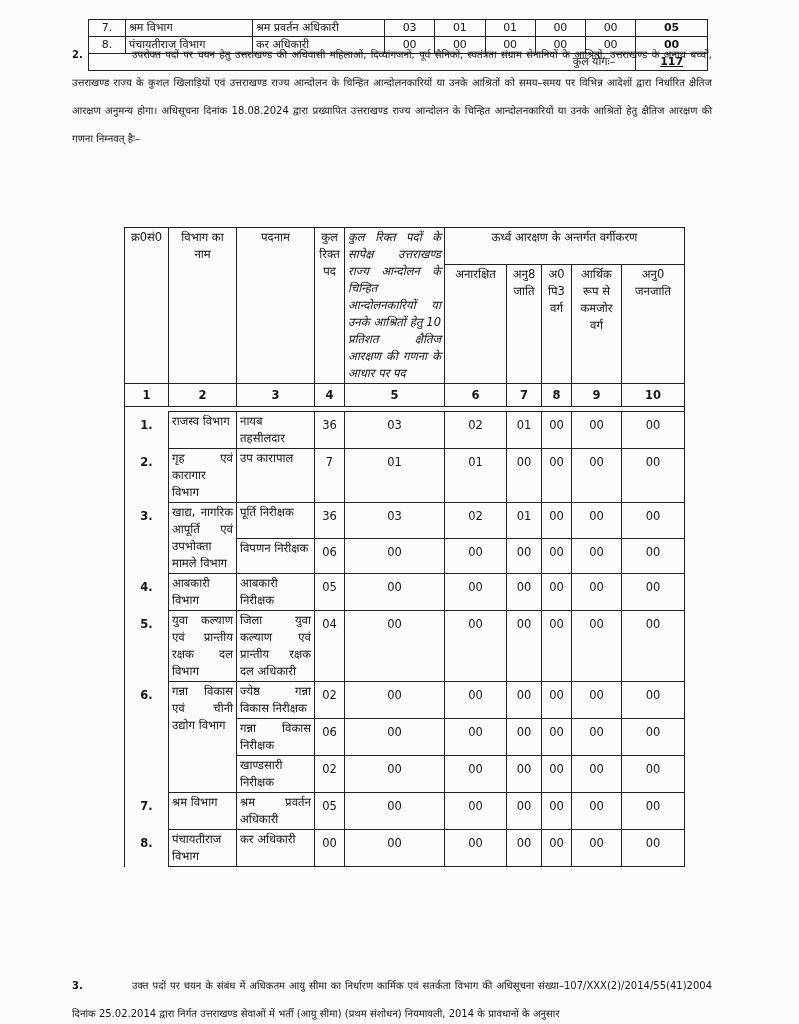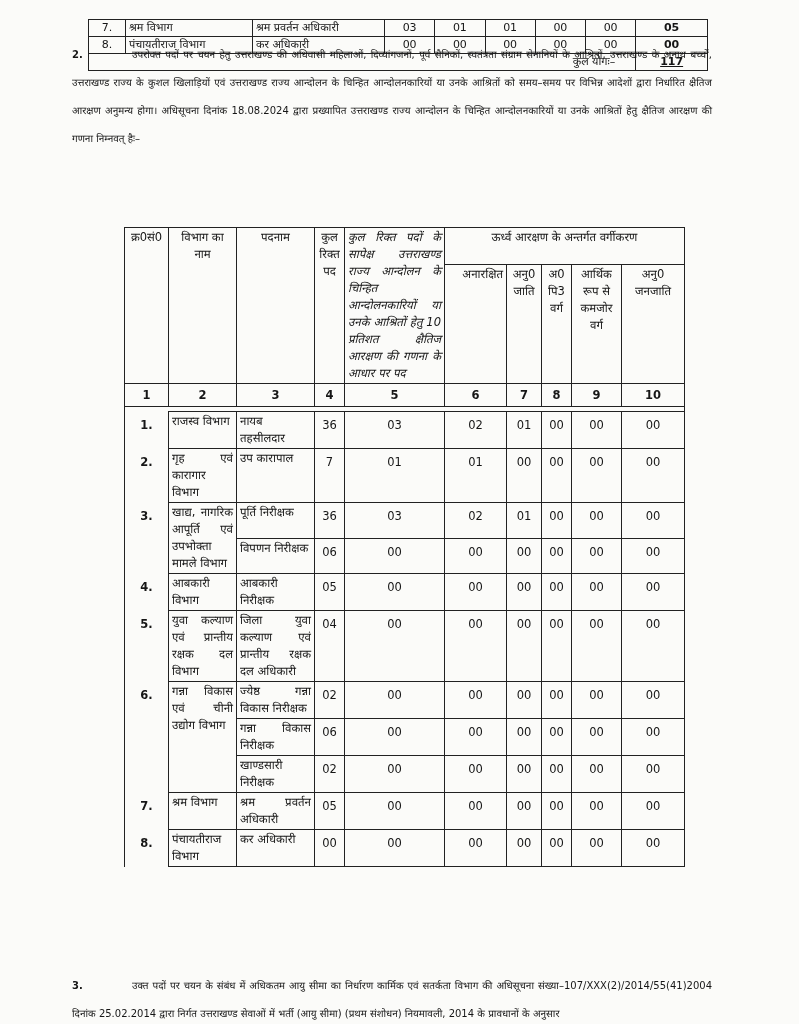--- a/index.html
+++ b/index.html
@@ -9,21 +9,21 @@
   .top-table td { border:1.2px solid #222; padding:1px 3px; height:14px; line-height:14px; }
   .top-table td.num { text-align:center; }
   .top-table td.sn { text-align:center; width:30px; }
   .para { position:absolute; left:72px; width:640px; font-size:10px; line-height:28px; text-align:justify; margin:0; }
   .para .pnum { display:inline-block; width:60px; font-weight:bold; }
   #para2 { top:41px; }
   #para3 { top:972px; }
   .main-table { position:absolute; left:124px; top:227px; width:560px; border-collapse:collapse; font-size:11.5px; table-layout:fixed; }
   .main-table td, .main-table th { border:1.3px solid #222; padding:1px 3px; vertical-align:top; font-weight:normal; }
   .main-table th { text-align:center; line-height:17px; }
-  .main-table th.left { text-align:right; }
+  .main-table th.left { text-align:center; }
   .main-table th.just { text-align:justify;font-style:italic; }
   .main-table .colnum td { text-align:center; font-weight:bold; height:18px; line-height:18px; padding:2px; }
   .main-table td.c { text-align:center; padding-top:6px; }
   .main-table td.sn { text-align:center; font-weight:bold; padding-top:6px; border-top:none; border-bottom:none; }
   .main-table td.txt { line-height:17px; text-align:justify; }
   .spacer td { height:4px; padding:0; }
 </style>
 </head>
 <body>
 
@@ -79,21 +79,21 @@
     <tr>
       <th rowspan="2">क्र0सं0</th>
       <th rowspan="2">विभाग का नाम</th>
       <th rowspan="2">पदनाम</th>
       <th rowspan="2">कुल रिक्त पद</th>
       <th rowspan="2" class="just">कुल रिक्त पदों के सापेक्ष उत्तराखण्ड राज्य आन्दोलन के चिन्हित आन्दोलनकारियों या उनके आश्रितों हेतु 10 प्रतिशत क्षैतिज आरक्षण की गणना के आधार पर पद</th>
       <th colspan="5" style="height:34px">ऊर्ध्व आरक्षण के अन्तर्गत वर्गीकरण</th>
     </tr>
     <tr>
       <th class="left">अनारक्षित</th>
-      <th>अनु0 जाति</th>
+      <th>अनु8 जाति</th>
       <th>अ0 पि3 वर्ग</th>
       <th>आर्थिक रूप से कमजोर वर्ग</th>
       <th>अनु0 जनजाति</th>
     </tr>
     <tr class="colnum" id="colnum-row">
         <td>1</td>
         <td>2</td>
         <td>3</td>
         <td>4</td>
         <td>5</td>

